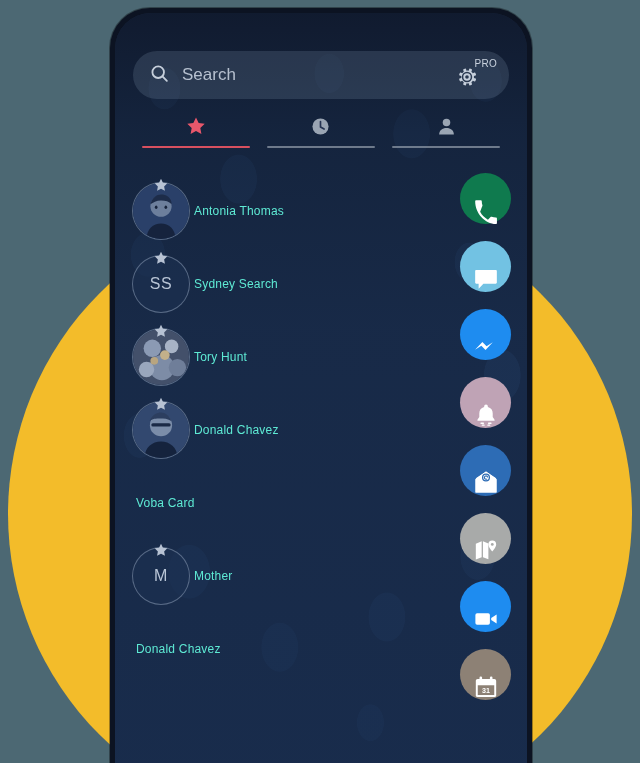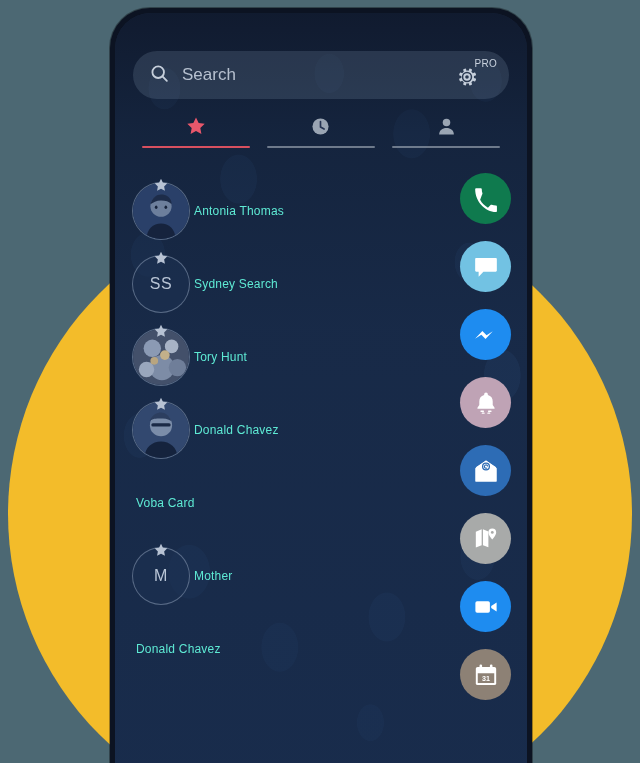--- a/index.html
+++ b/index.html
@@ -231,21 +231,21 @@
     top: 160px;
     z-index: 7;
     display: flex;
     flex-direction: column;
     gap: 17px;
   }
   .fab {
     width: 51px; height: 51px;
     border-radius: 50%;
     display: flex;
-    align-items: center;
+    align-items: flex-end;
     justify-content: center;
   }
 </style>
 </head>
 <body>
 
 <div id="stage">
 
   <div id="yellow-circle"></div>
 

